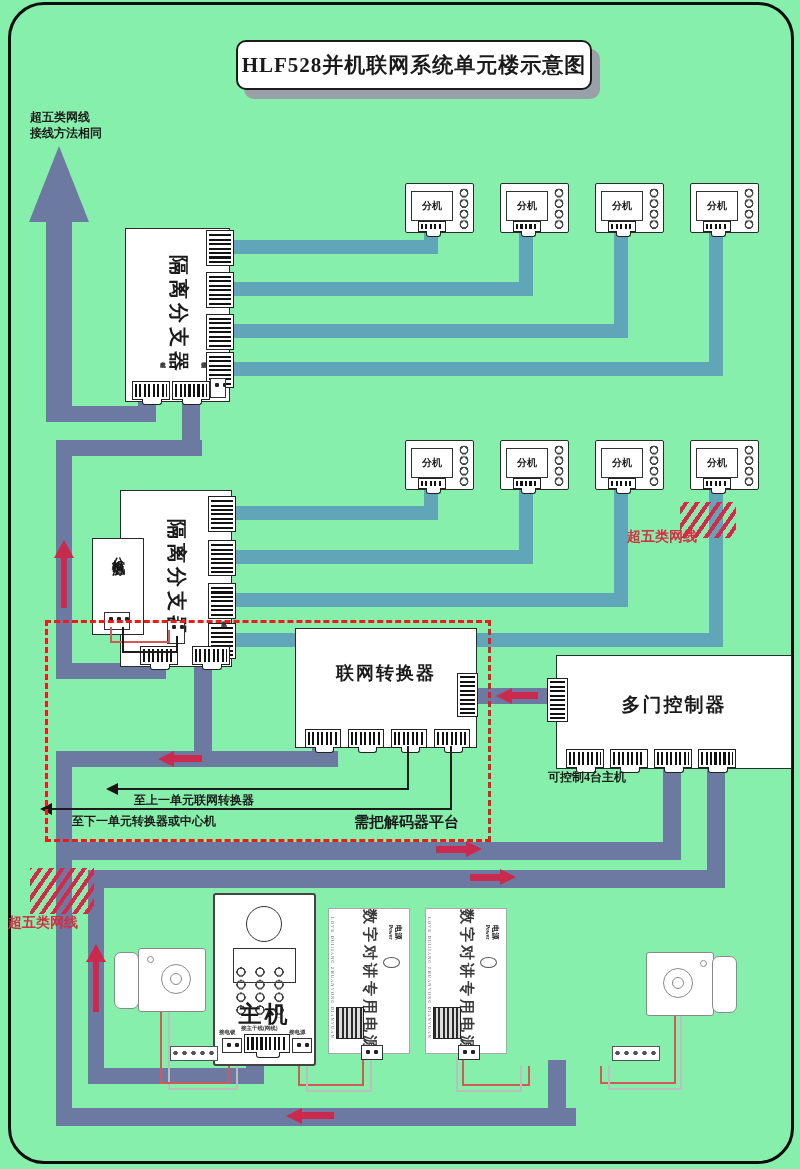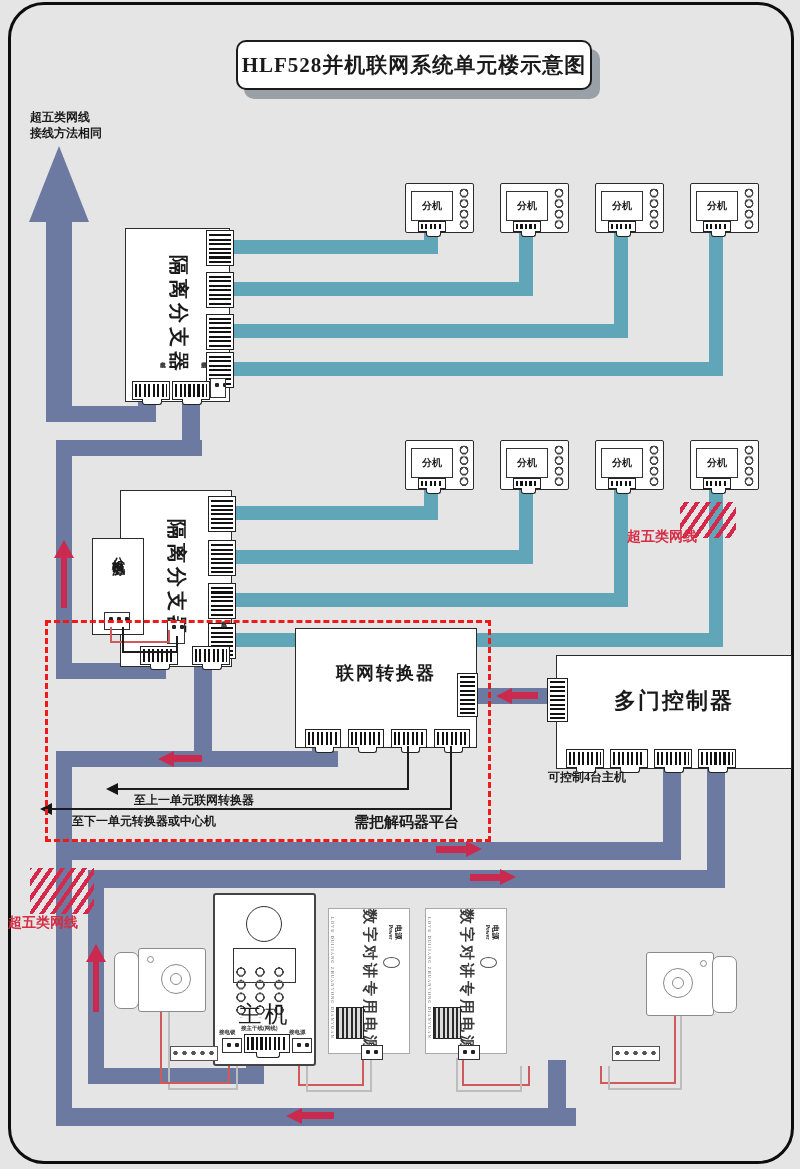--- a/index.html
+++ b/index.html
@@ -1,17 +1,17 @@
 <!DOCTYPE html>
 <html style="--wire: #6c7aa1; --teal: #60a5b8; --crimson: #c92a4e; --red: #ee1a1a; --ink: #1a1a1a;"><head>
 <meta charset="utf-8">
 <style>
   :root{--wire:#6c7aa1;--teal:#60a5b8;--crimson:#c92a4e;--red:#ee1a1a;--ink:#1a1a1a;}
   html,body{margin:0;padding:0;background:#fff;}
-  .canvas{position:relative;width:800px;height:1169px;background:#e5e5e5;overflow:hidden;
+  .canvas{position:relative;width:800px;height:1169px;background:#86efac;overflow:hidden;
           font-family:"Liberation Serif",serif;color:var(--ink);}
   .w{position:absolute;background:var(--wire);}
   .t{position:absolute;background:var(--teal);}
   .rw{position:absolute;background:#d05a5a;}
   .gw{position:absolute;background:#bdbdbd;}
   .bw{position:absolute;background:#1c1c1c;}
   .box{position:absolute;background:#fff;border:1.5px solid #2b2b2b;}
   .lbl{position:absolute;font-weight:bold;color:var(--ink);white-space:pre-wrap;line-height:1.3;}
   .tri{position:absolute;width:0;height:0;}
   .h-left{border-top:8px solid transparent;border-bottom:8px solid transparent;border-right:16px solid var(--crimson);}
@@ -42,21 +42,21 @@
               display:flex;align-items:center;justify-content:center;font-size:10px;font-weight:bold;}
   .ext-btns{position:absolute;right:4px;top:4px;width:10px;height:42px;
             background:radial-gradient(circle at 5px 5px,#fff 3px,#444 3px 4.4px,transparent 4.6px);
             background-size:10px 10.5px;}
   .panel{width:99px;height:169px;border:2px solid #444;border-radius:3px;}
   .cam{position:absolute;left:31px;top:11px;width:34px;height:34px;border:1.7px solid #333;border-radius:50%;}
   .scr{position:absolute;left:18px;top:53px;width:61px;height:33px;border:1.7px solid #333;}
   .keypad{position:absolute;left:21px;top:72px;width:57px;height:51px;
           background:radial-gradient(circle at 5px 5px,transparent 3.2px,#444 3.4px,#444 4.6px,transparent 4.8px);
           background-size:19px 12.7px;}
-  .panel-lbl{position:absolute;left:0;top:104px;width:100%;text-align:center;font-size:23px;font-weight:normal;letter-spacing:3px;}
+  .panel-lbl{position:absolute;left:0;top:104px;width:100%;text-align:center;font-size:23px;font-weight:bold;letter-spacing:3px;}
   .ptiny{position:absolute;font-size:5.5px;font-weight:bold;color:#333;white-space:nowrap;}
   .lockb{position:absolute;background:#fff;border:1.5px solid #8a8a8a;border-radius:3px;}
   .lockp{position:absolute;background:#fff;border:1.5px solid #8a8a8a;border-radius:7px;}
   .cir{position:absolute;border:1.5px solid #8a8a8a;border-radius:50%;}
   .psu{position:absolute;width:80px;height:144px;background:#fff;border:1.2px solid #a9a9a9;}
   .psu-main{position:absolute;left:50%;top:50%;transform:translate(-50%,-50%) rotate(90deg);
             white-space:nowrap;font-size:15px;font-weight:bold;letter-spacing:3px;color:#3a3a3a;}
   .psu-power{position:absolute;top:16px;right:-1px;width:30px;transform:rotate(90deg);
              font-size:7.5px;font-weight:bold;text-align:center;color:#222;line-height:1.1;}
   .psu-power small{font-size:5.5px;font-weight:bold;display:block;}
@@ -241,21 +241,21 @@
   <div class="lbl" style="left:134px;top:793px;font-size:12px">至上一单元联网转换器</div>
   <div class="bw" style="left:450px;top:746px;width:2px;height:64px"></div>
   <div class="bw" style="left:52px;top:808px;width:400px;height:2px"></div>
   <div class="tri h-left-blk" style="left:40px;top:803px"></div>
   <div class="lbl" style="left:72px;top:814px;font-size:12px">至下一单元转换器或中心机</div>
 
   <div class="dash"></div>
   <div class="lbl" style="left:354px;top:813px;font-size:15px">需把解码器平台</div>
 
   <div class="box" style="left:556px;top:655px;width:234px;height:112px">
-    <div class="box-lbl" style="top:30px;font-size:22px">多门控制器</div>
+    <div class="box-lbl" style="top:36px;font-size:19px">多门控制器</div>
   </div>
   <div class="comb v" style="left:547px;top:678px;width:19px;height:42px"></div>
   <div class="comb tabbed" style="left:566px;top:749px;width:36px;height:17px"></div>
   <div class="comb tabbed" style="left:610px;top:749px;width:36px;height:17px"></div>
   <div class="comb tabbed" style="left:654px;top:749px;width:36px;height:17px"></div>
   <div class="comb tabbed" style="left:698px;top:749px;width:36px;height:17px"></div>
   <div class="lbl" style="left:548px;top:770px;font-size:12px">可控制4台主机</div>
 
   <div class="tri h-up" style="left:54px;top:540px"></div>
   <div class="shaft" style="left:61px;top:556px;width:6px;height:52px"></div>

